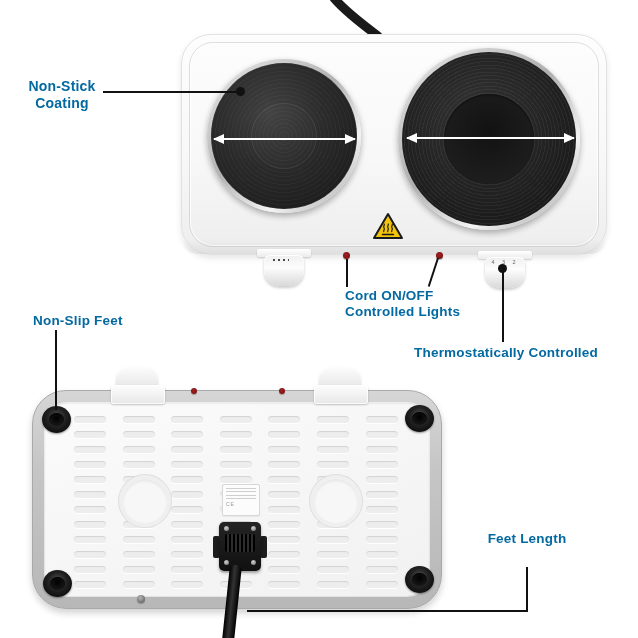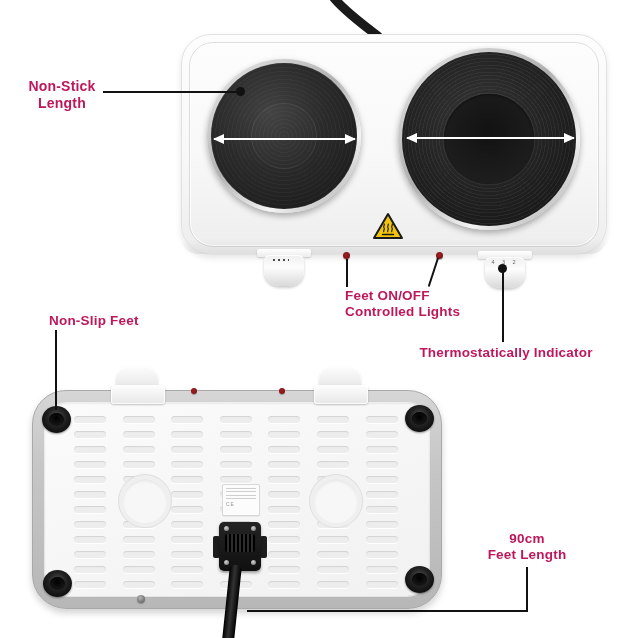--- a/index.html
+++ b/index.html
@@ -5,21 +5,21 @@
   html,body{margin:0;padding:0;background:#fff;}
   .stage{
     position:relative;width:638px;height:638px;background:#ffffff;overflow:hidden;
     font-family:"Liberation Sans",sans-serif;color:#111;
   }
   .abs{position:absolute;}
 
   
   .callout{
     position:absolute;font-size:13.5px;line-height:15.5px;font-weight:600;
-    color:#be185d;letter-spacing:.2px;
+    color:#0369a1;letter-spacing:.2px;
   }
   .callout.center{text-align:center;}
   .cline{position:absolute;background:#111;}
   .cdot{position:absolute;background:#111;border-radius:50%;}
 
   
   .unit-top{
     position:absolute;left:181px;top:34px;width:424px;height:219px;border-radius:30px;
     background:linear-gradient(180deg,#fdfdfd 0%,#f8f8f8 55%,#ededed 100%);
     border:1px solid #e1e1e1;
@@ -165,35 +165,35 @@
   </div>
   <div class="knob-flange" style="left:478px;top:251px;"></div>
   <div class="knob-body" style="left:485px;top:257px;">
     <div class="knob-nums">4 3 2</div>
   </div>
   <div class="ind-dot" style="left:343px;top:252px;"></div>
   <div class="ind-dot" style="left:436px;top:252px;"></div>
 
   <div class="callout center" style="left:12px;top:78px;width:100px;font-size:14px;line-height:16.5px;">
     <div>Non-Stick</div>
-    <div>Length</div>
+    <div>Coating</div>
   </div>
   <div class="cline" style="left:103px;top:91px;width:136px;height:2px;"></div>
   <div class="cdot" style="left:236px;top:87px;width:9px;height:9px;"></div>
 
   <div class="cline" style="left:346px;top:259px;width:2px;height:28px;"></div>
   <div class="cline" style="left:437px;top:258px;width:2px;height:30px;transform:rotate(18deg);transform-origin:top center;"></div>
   <div class="callout" style="left:345px;top:288px;width:130px;">
-    <div>Feet ON/OFF</div>
+    <div>Cord ON/OFF</div>
     <div>Controlled Lights</div>
   </div>
 
   <div class="cdot" style="left:498px;top:264px;width:9px;height:9px;"></div>
   <div class="cline" style="left:502px;top:272px;width:2px;height:70px;"></div>
-  <div class="callout center" style="left:381px;top:345px;width:250px;">Thermostatically Indicator</div>
+  <div class="callout center" style="left:381px;top:345px;width:250px;">Thermostatically Controlled</div>
 
   <div class="knob-b-body" style="left:116px;top:366px;">
     <div class="knob-b-marks"></div>
   </div>
   <div class="knob-b-body" style="left:319px;top:366px;">
     <div class="knob-b-marks"></div>
   </div>
 
   <div class="unit-bottom">
     <div class="bottom-panel">
@@ -312,23 +312,22 @@
   <div class="bracket" style="left:314px;top:385px;"></div>
   <div class="ind-dot" style="left:191px;top:388px;width:6px;height:6px;"></div>
   <div class="ind-dot" style="left:279px;top:388px;width:6px;height:6px;"></div>
 
   <div class="foot" style="left:42px;top:406px;"></div>
   <div class="foot" style="left:405px;top:405px;"></div>
   <div class="foot" style="left:43px;top:570px;"></div>
   <div class="foot" style="left:405px;top:566px;"></div>
   <div class="base-screw"></div>
 
-  <div class="callout" style="left:49px;top:313px;">Non-Slip Feet</div>
+  <div class="callout" style="left:33px;top:313px;">Non-Slip Feet</div>
   <div class="cline" style="left:55px;top:330px;width:2px;height:80px;"></div>
 
   <div class="callout center" style="left:457px;top:531px;width:140px;">
-    <div>90cm</div>
     <div>Feet Length</div>
   </div>
   <div class="cline" style="left:526px;top:567px;width:2px;height:45px;"></div>
   <div class="cline" style="left:247px;top:610px;width:281px;height:2px;"></div>
 
 </div>
 
 </body></html>

